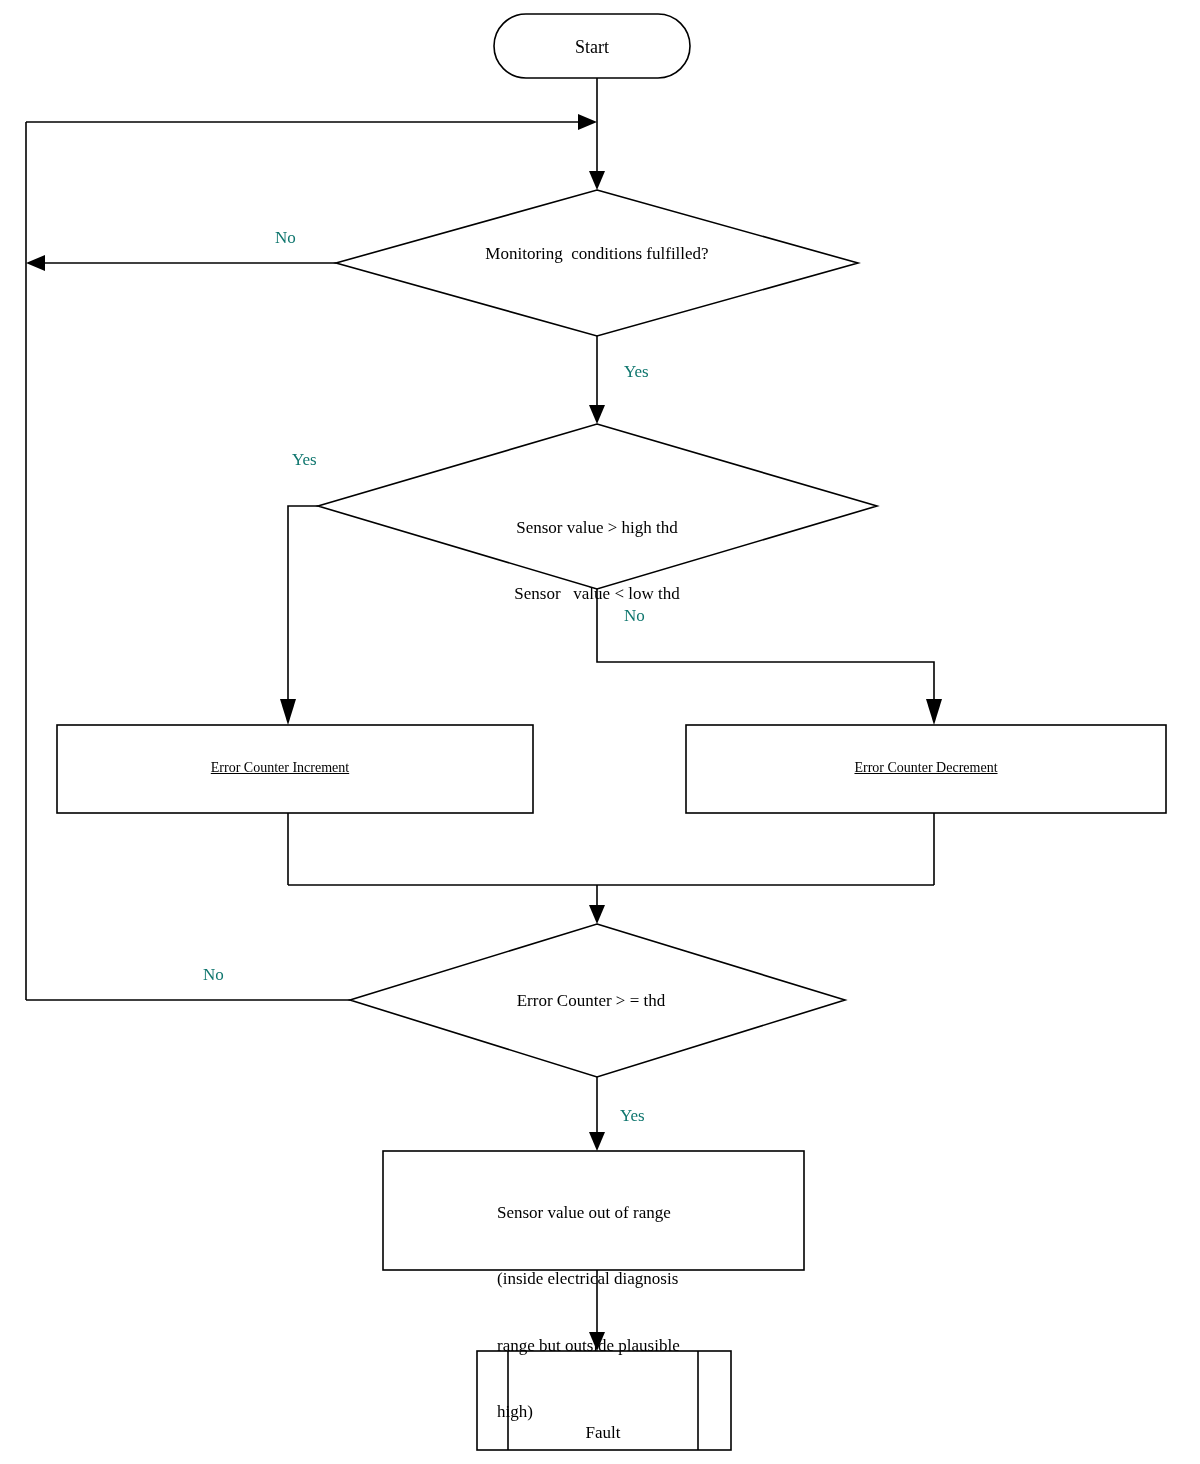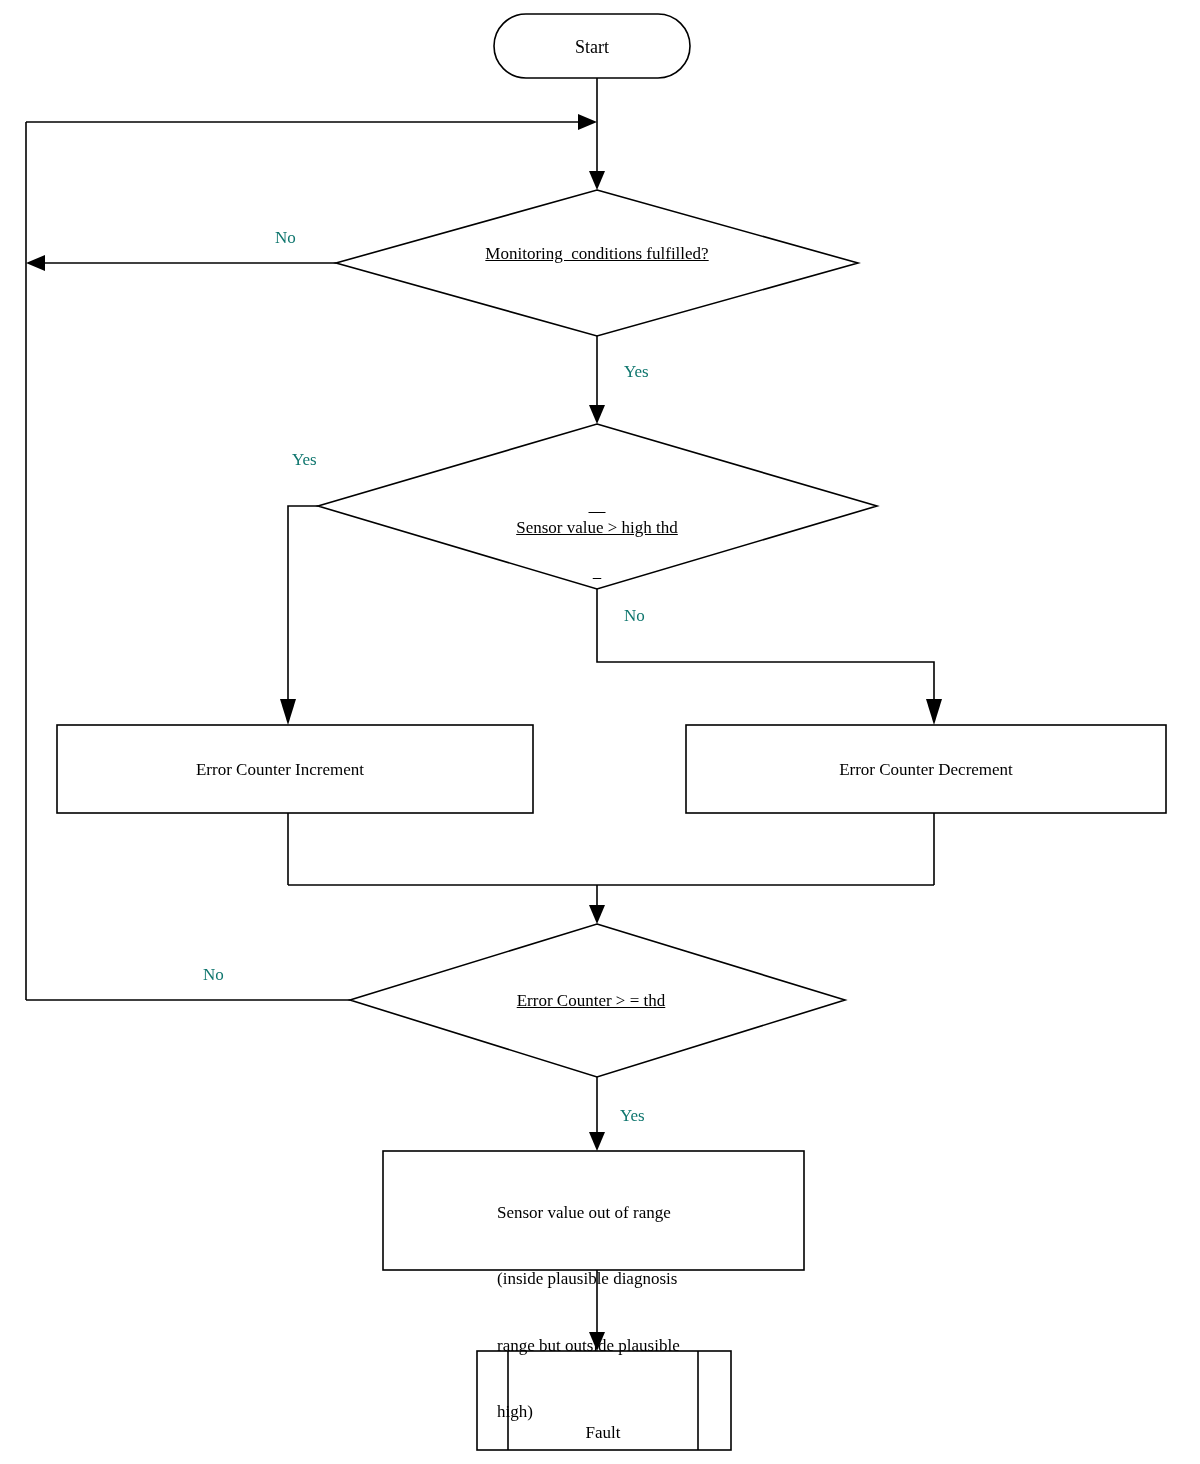--- a/index.html
+++ b/index.html
@@ -61,22 +61,22 @@
     text-align: left;
   }
   .edge-label {
     position: absolute;
     font-family: "Liberation Serif", "DejaVu Serif", serif;
     font-size: 17px;
     color: #0f766e;
     white-space: pre;
   }
   .sz-start   { font-size: 18px; }
-  .sz-dec     { font-size: 17px; text-decoration: underline; }
-  .sz-proc    { font-size: 17px; }
+  .sz-dec     { font-size: 17px; }
+  .sz-proc    { font-size: 14px; text-decoration: underline; }
   .sz-out     { font-size: 17px; }
   .sz-sub     { font-size: 17px; }
 </style>
 </head>
 <body>
 
 <div id="flow-root">
 
   <svg id="flow-svg" viewBox="0 0 1200 1464">
 
@@ -136,31 +136,32 @@
     <polygon class="arrow-head" points="589,1332 605,1332 597,1351"></polygon>
 
   </svg>
 
   <div class="node-text t-center sz-start" style="left:494px; top:36px; width:196px;">Start</div>
 
   <div class="node-text t-center sz-dec" style="left:397px; top:243px; width:400px;">Monitoring  conditions fulfilled?</div>
 
   <div class="node-text t-center sz-dec" style="left:397px; top:473px; width:400px;">
     <div>Sensor value &gt; high thd</div>
+    <div>Sensor   value &lt; low thd</div>
   </div>
 
   <div class="node-text t-center sz-proc" style="left:80px; top:759px; width:400px;">Error Counter Increment</div>
 
   <div class="node-text t-center sz-proc" style="left:726px; top:759px; width:400px;text-align:center;">Error Counter Decrement</div>
 
   <div class="node-text t-center sz-dec" style="left:391px; top:990px; width:400px;">Error Counter &gt; = thd</div>
 
   <div class="node-text t-left sz-out" style="left:497px; top:1158px; width:300px;">
     <div>Sensor value out of range</div>
-    <div>(inside plausible diagnosis</div>
+    <div>(inside electrical diagnosis</div>
     <div>range but outside plausible</div>
     <div>high)</div>
   </div>
 
   <div class="node-text t-center sz-sub" style="left:508px; top:1378px; width:190px;">
     <div>Fault</div>
     
   </div>
 
   <div class="edge-label" style="left:275px; top:228px;">No</div>

